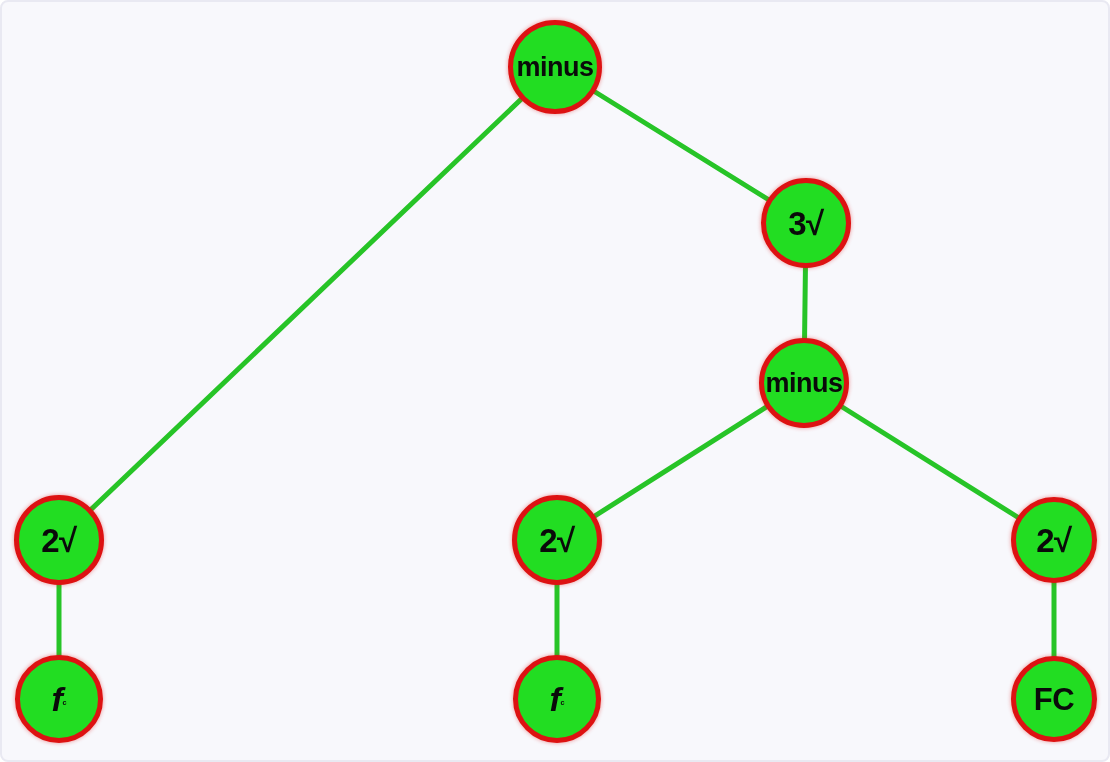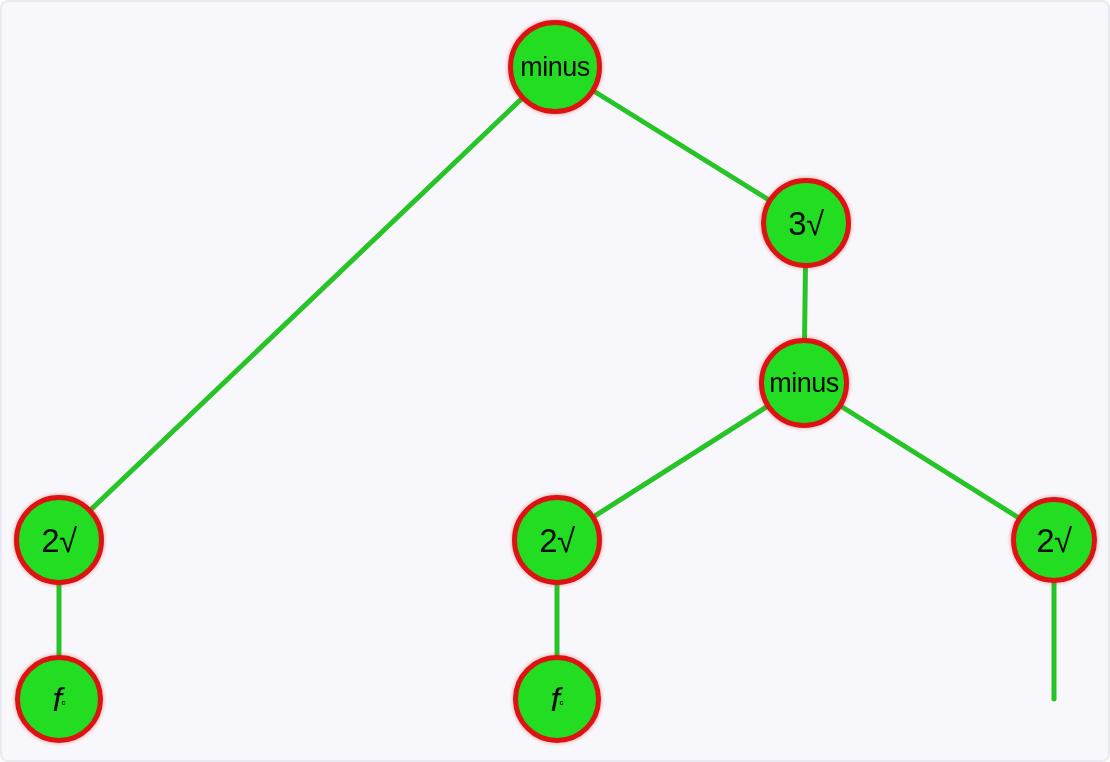--- a/index.html
+++ b/index.html
@@ -30,21 +30,21 @@
     border-style: solid;
     border-width: 5px;
     border-radius: 50%;
     display: flex;
     align-items: center;
     justify-content: center;
     box-shadow: 0 0 4px rgba(221, 20, 20, 0.45);
     z-index: 2;
   }
   .node .lbl {
-    font-weight: normal;
+    font-weight: bold;
     color: #0a0a0a;
     line-height: 1;
     white-space: nowrap;
     letter-spacing: -0.5px;
   }
   .node .lbl.italic {
     font-style: italic;
   }
   .node .sub {
     font-weight: bold;
@@ -88,13 +88,16 @@
     <span class="lbl" style="font-size: 33px; color: rgb(10, 10, 10);">2√</span>
   </div>
     <div class="node" style="left: 13px; top: 653px; width: 88px; height: 88px; background: rgb(34, 221, 34); border-color: rgb(221, 18, 18);">
     <span class="lbl italic" style="font-size: 34px; color: rgb(10, 10, 10);">f</span>
       <span class="sub" style="color: rgb(10, 10, 10);">c</span>
   </div>
     <div class="node" style="left: 511px; top: 653px; width: 88px; height: 88px; background: rgb(34, 221, 34); border-color: rgb(221, 18, 18);">
     <span class="lbl italic" style="font-size: 34px; color: rgb(10, 10, 10);">f</span>
       <span class="sub" style="color: rgb(10, 10, 10);">c</span>
   </div>
+    <div class="node" style="left: 1009px; top: 654px; width: 86px; height: 86px; background: rgb(34, 221, 34); border-color: rgb(221, 18, 18);">
+    <span class="lbl" style="font-size: 31px; color: rgb(10, 10, 10);">FC</span>
+  </div>
   </div>
 
 </body></html>

